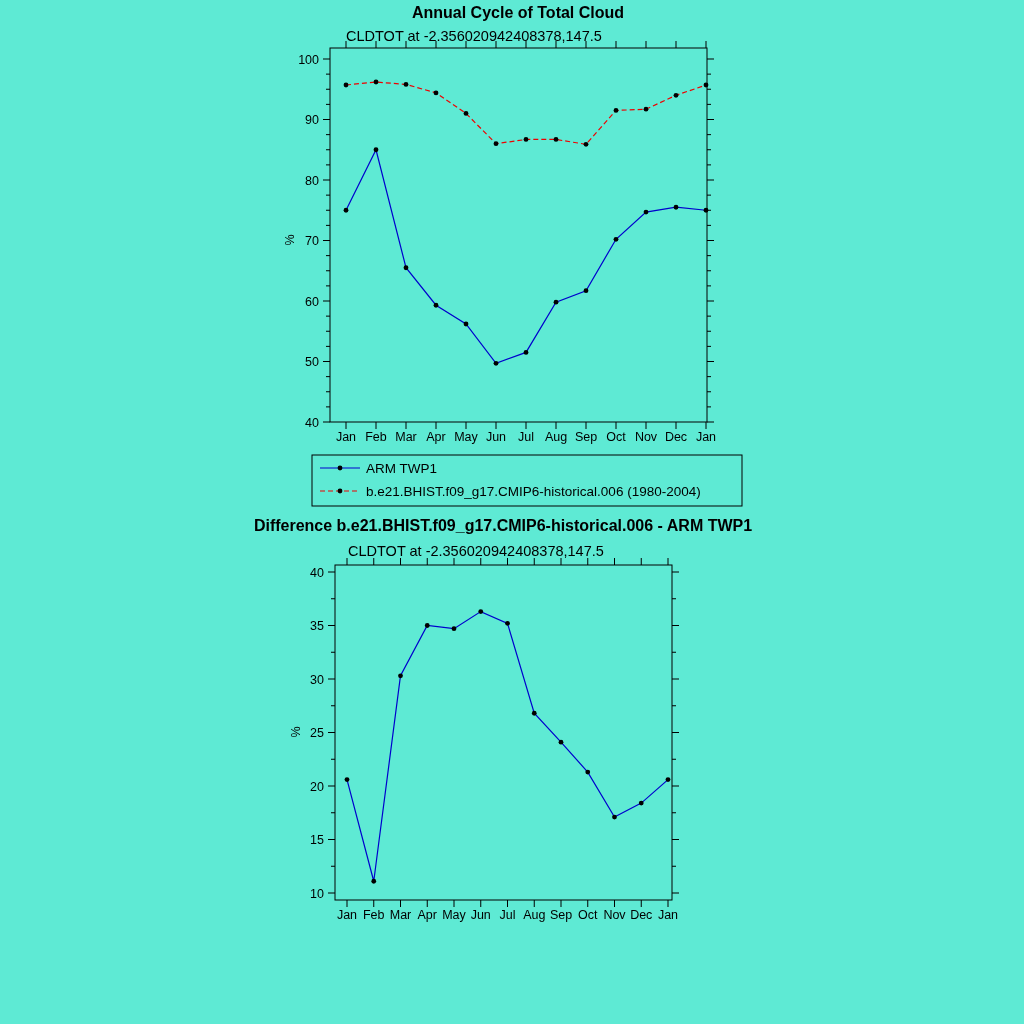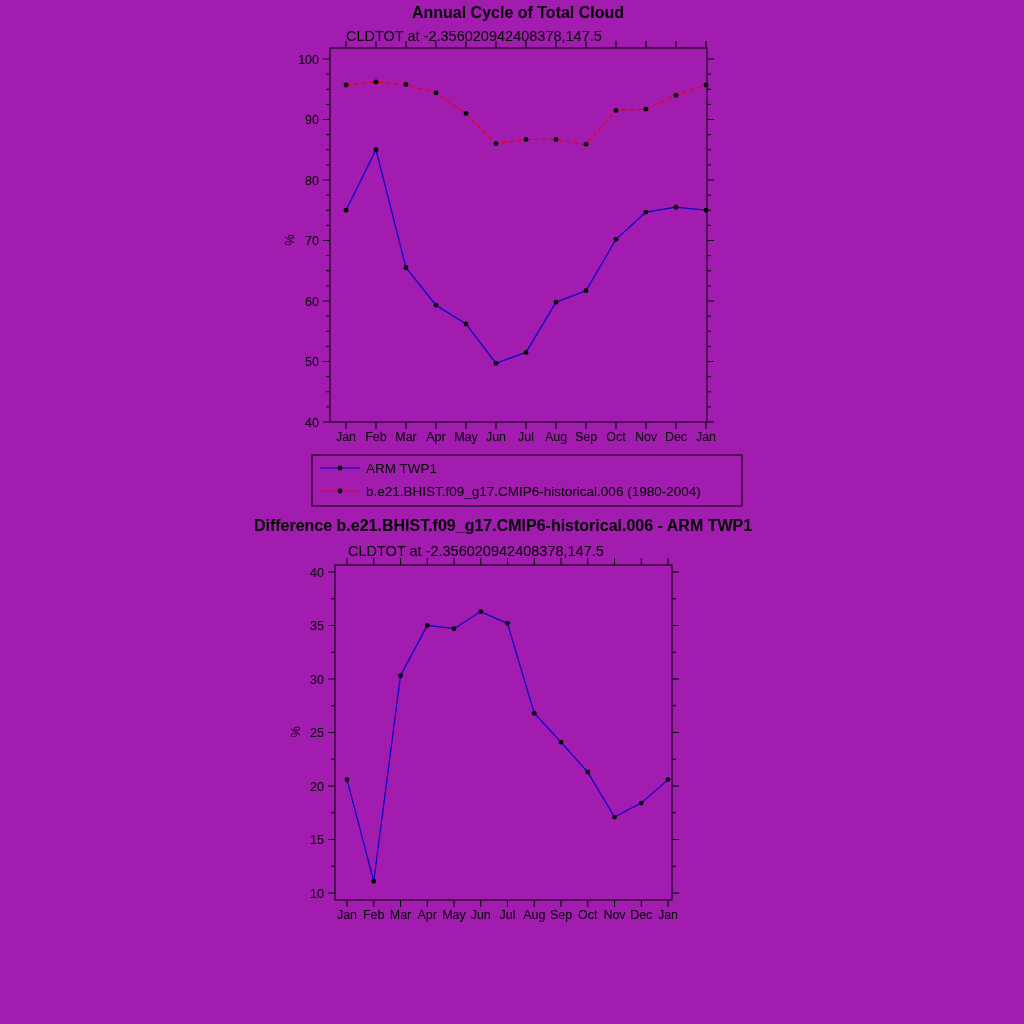--- a/index.html
+++ b/index.html
@@ -1,20 +1,20 @@
 <!DOCTYPE html>
 <html><head>
 <meta charset="utf-8">
 <style>
   html, body { margin: 0; padding: 0; background: #ffffff; }
   .canvas {
     position: relative;
     width: 1024px;
     height: 1024px;
-    background: #a21caf;
+    background: #5eead4;
     overflow: hidden;
   }
   svg text {
     font-family: "Liberation Sans", "DejaVu Sans", sans-serif;
     fill: #000000;
   }
   .t-main { font-size: 16px; font-weight: bold; }
   .t-sub  { font-size: 14.5px; }
   .t-axis { font-size: 12.5px; }
 </style>

